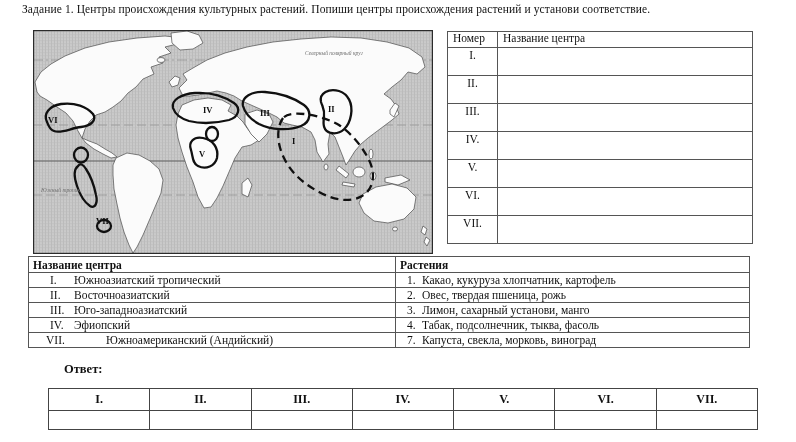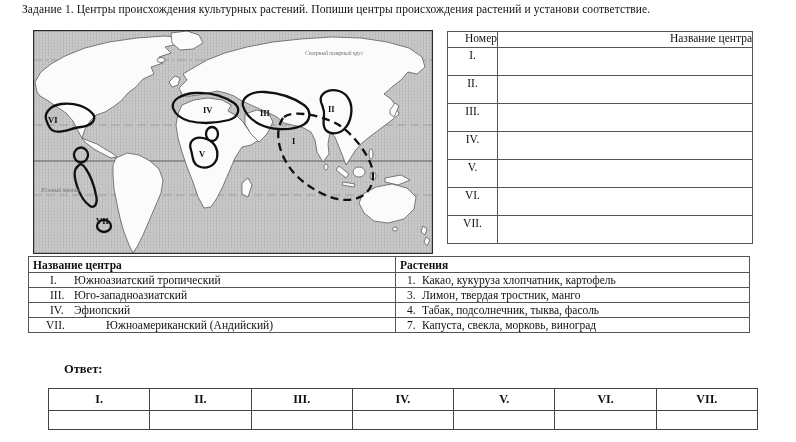--- a/index.html
+++ b/index.html
@@ -11,21 +11,21 @@
     position:absolute;left:22px;top:3px;width:762px;
     font-size:11.5px;letter-spacing:.1px;
   }
   
   .map-wrap{position:absolute;left:33px;top:30px;width:400px;height:224px;}
   .map-wrap svg{display:block;}
   
   table{border-collapse:collapse;}
   .num-table{position:absolute;left:447px;top:31px;width:306px;font-size:11.5px;table-layout:fixed;}
   .num-table th,.num-table td{border:1px solid #555;padding:0;vertical-align:top;}
-  .num-table th{font-weight:normal;text-align:right;height:15px;padding-left:5px;}
+  .num-table th{font-weight:normal;text-align:left;height:15px;padding-left:5px;}
   .num-table td.rnum{width:50px;text-align:center;height:26px;padding-top:1px;}
   .num-table td.blank{background:#fff;}
   
   .match-table{position:absolute;left:28px;top:256px;width:722px;font-size:11.5px;table-layout:fixed;}
   .match-table th,.match-table td{border:1px solid #555;padding:0 2px;vertical-align:middle;}
   .match-table th{font-weight:bold;text-align:left;height:15px;padding-left:4px;}
   .match-table td{height:14px;line-height:13px;white-space:nowrap;overflow:hidden;}
   .match-table col.c-left{width:367px;}
   .rn{display:inline-block;width:24px;margin-left:19px;}
   .rn.big{margin-left:15px;}
@@ -166,22 +166,26 @@
   <tbody>
       <tr>
     <th>Название центра</th>
     <th>Растения</th>
   </tr>
   <tr>
     <td><span class="rn">I.</span><span class="name">Южноазиатский тропический</span></td>
     <td><span class="pn">1.</span><span>Какао, кукуруза хлопчатник, картофель</span></td>
   </tr>
   <tr>
+    <td><span class="rn">II.</span><span class="name">Восточноазиатский</span></td>
+    <td><span class="pn">2.</span><span>Овес, твердая пшеница, рожь</span></td>
+  </tr>
+  <tr>
     <td><span class="rn">III.</span><span class="name">Юго-западноазиатский</span></td>
-    <td><span class="pn">3.</span><span>Лимон, твердая тростник, манго</span></td>
+    <td><span class="pn">3.</span><span>Лимон, сахарный установи, манго</span></td>
   </tr>
   <tr>
     <td><span class="rn">IV.</span><span class="name">Эфиопский</span></td>
     <td><span class="pn">4.</span><span>Табак, подсолнечник, тыква, фасоль</span></td>
   </tr>
   <tr>
     <td><span class="rn big">VII.</span><span class="name big">Южноамериканский (Андийский)</span></td>
     <td><span class="pn">7.</span><span>Капуста, свекла, морковь, виноград</span></td>
   </tr>
 </tbody>

